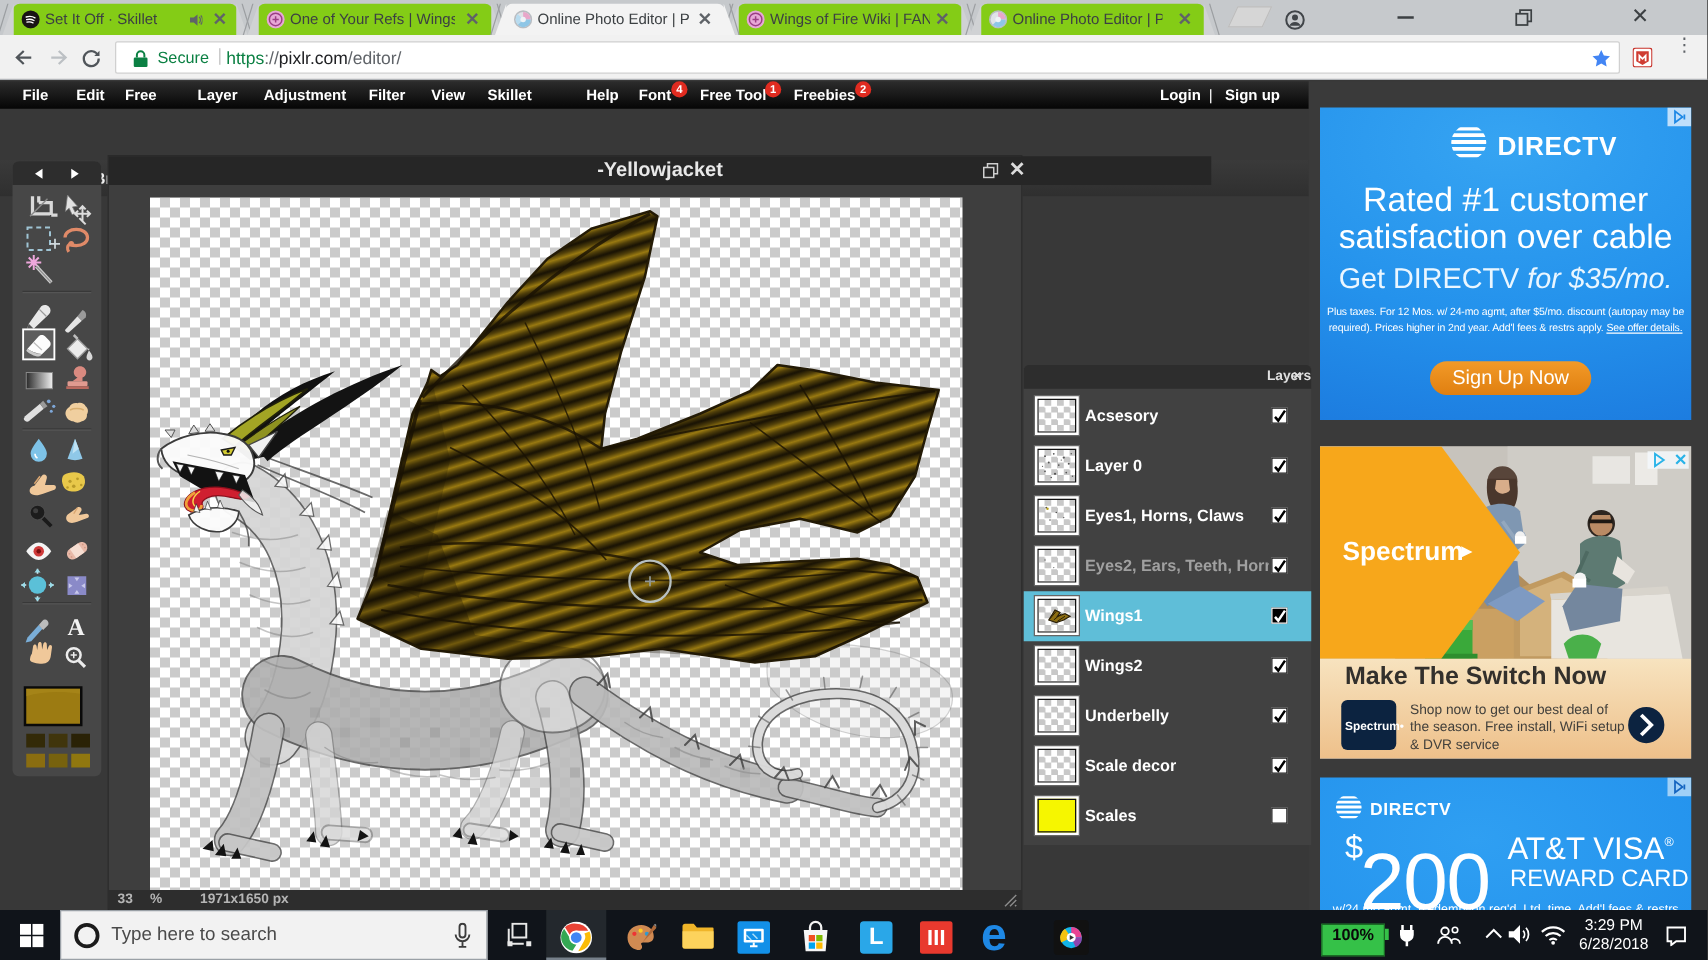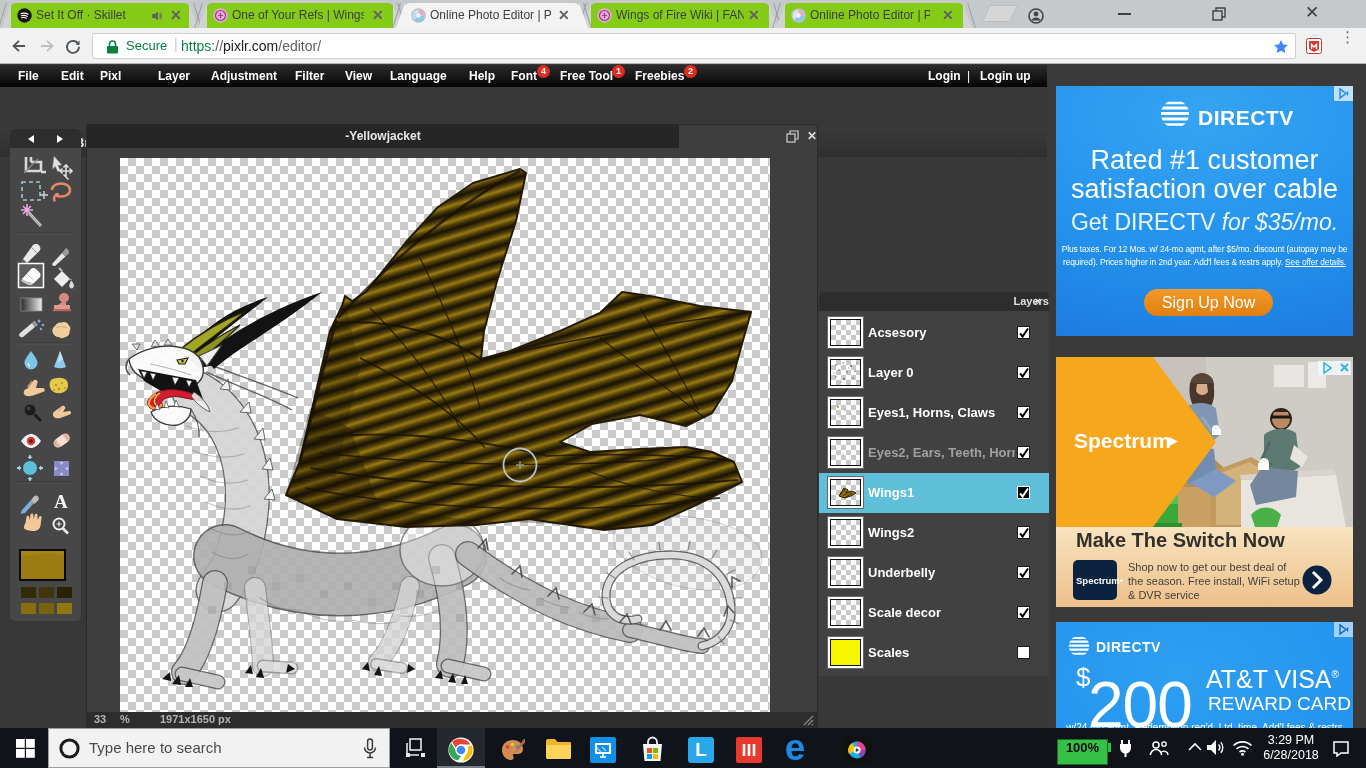--- a/index.html
+++ b/index.html
@@ -31,21 +31,21 @@
   .badge { position:absolute; top:0px; width:13px; height:13px; background:#e02b20; border-radius:50%; color:#fff; font-size:9px; font-weight:bold; text-align:center; line-height:13px; }
   #optbar { left:0; top:87px; width:1047px; height:29px; background:linear-gradient(#3a3a3a,#2f2f2f);margin-top:41px; }
 
   
   #adcol { left:1047px; top:65px; width:319px; height:663px; background:#3a3a3a; }
   #lpanel { left:10px; top:129px; width:71px; height:492px; background:#474747; border-radius:5px; }
   #lphead { position:absolute; left:0; top:0; width:71px; height:19px; background:#2d2d2d; border-radius:5px 5px 0 0; }
 
   
   #cwin { left:86px; top:124px; width:732px; height:604px; background:#3e3e3e; border:1px solid #2a2a2a; }
-  #ctitle { position:absolute; left:0; top:0; width:592px; height:23px; background:#262626; color:#e8e8e8; font-size:12px; font-weight:bold; text-align:center; line-height:23px; }
+  #ctitle { position:absolute; left:0; top:0; width:882px; height:23px; background:#262626; color:#e8e8e8; font-size:16px; font-weight:bold; text-align:center; line-height:23px; }
   #cstatus { position:absolute; left:0; top:587px; width:730px; height:20px; background:#2d2d2d; color:#b5b5b5; font-size:11px; font-weight:bold; }
   #canvas { position:absolute; left:33px; top:33px; width:650px; height:554px;
      background:repeating-conic-gradient(#cbcbcb 0% 25%, #ffffff 0% 50%) 0 0/16px 16px; }
 
   
   #layers { left:819px; top:292px; width:230px; height:384px; background:#414141; border-radius:4px 4px 0 0; }
   #lhead { position:absolute; left:0; top:0; width:230px; height:19px; background:#2d2d2d; border-radius:4px 4px 0 0;
      color:#e0e0e0; font-size:11px; font-weight:bold; text-align:right; line-height:19px; }
   .lrow { position:absolute; left:0; width:230px; height:40px; }
   .lrow.sel { background:#5fbed8; }
@@ -183,36 +183,36 @@
       <rect x="0.5" y="0.5" width="15" height="15" rx="2" fill="#fff" stroke="#c8332b"></rect>
       <path d="M3 3h10v8l-5 3-5-3z" fill="#cf3c32"></path>
       <path d="M5.5 11V6.5L8 9l2.5-2.5V11" stroke="#fff" stroke-width="1.4" fill="none"></path>
     </svg>
   <div style="position:absolute;left:1340px;top:4px;font-size:15px;color:#5f6368;letter-spacing:0;line-height:9px;text-align:center;width:10px">⋮</div>
 </div>
 
 <div class="abs" id="pixmenu">
   <span class="mi" style="left:18px">File</span>
   <span class="mi" style="left:61px">Edit</span>
-  <span class="mi" style="left:100px">Pixl</span>
+  <span class="mi" style="left:100px">Free</span>
   <span class="mi" style="left:158px">Layer</span>
   <span class="mi" style="left:211px">Adjustment</span>
   <span class="mi" style="left:295px">Filter</span>
   <span class="mi" style="left:345px">View</span>
-  <span class="mi" style="left:390px">Language</span>
+  <span class="mi" style="left:390px">Skillet</span>
   <span class="mi" style="left:469px">Help</span>
   <span class="mi" style="left:511px">Font</span>
     <span class="badge" style="left:537px">4</span>
   <span class="mi" style="left:560px">Free Tool</span>
     <span class="badge" style="left:612px">1</span>
   <span class="mi" style="left:635px">Freebies</span>
     <span class="badge" style="left:684px">2</span>
   <span class="mi" style="left:928px">Login</span>
   <span class="mi" style="left:967px;font-weight:normal">|</span>
-  <span class="mi" style="left:980px">Login up</span>
+  <span class="mi" style="left:980px">Sign up</span>
 </div>
 <div class="abs" id="optbar">
   <svg style="position:absolute;left:12px;top:5px" width="20" height="19" viewBox="0 0 20 19">
       <path d="M2 13 11 3c1-1 2.5-1 3.5 0l2.5 2.5c1 1 1 2.5 0 3.5L8 18z" fill="#f2f2f2"></path>
       <path d="M2 13 7 18 8 18 2.5 12.4z" fill="#bbb"></path>
       <path d="M6.5 8.5 11.5 13.5" stroke="#999" stroke-width="1"></path>
     </svg>
   <div style="position:absolute;left:52px;top:3px;width:1px;height:23px;background:#444;border-left:1px solid #2a2a2a"></div>
   <span style="position:absolute;left:75px;top:7px;font-size:13px;font-weight:bold;color:#eee">Brush:</span>
   <div style="position:absolute;left:125px;top:4px;width:20px;height:20px;border-radius:50%;background:#000;border:1px solid #151515"></div>

